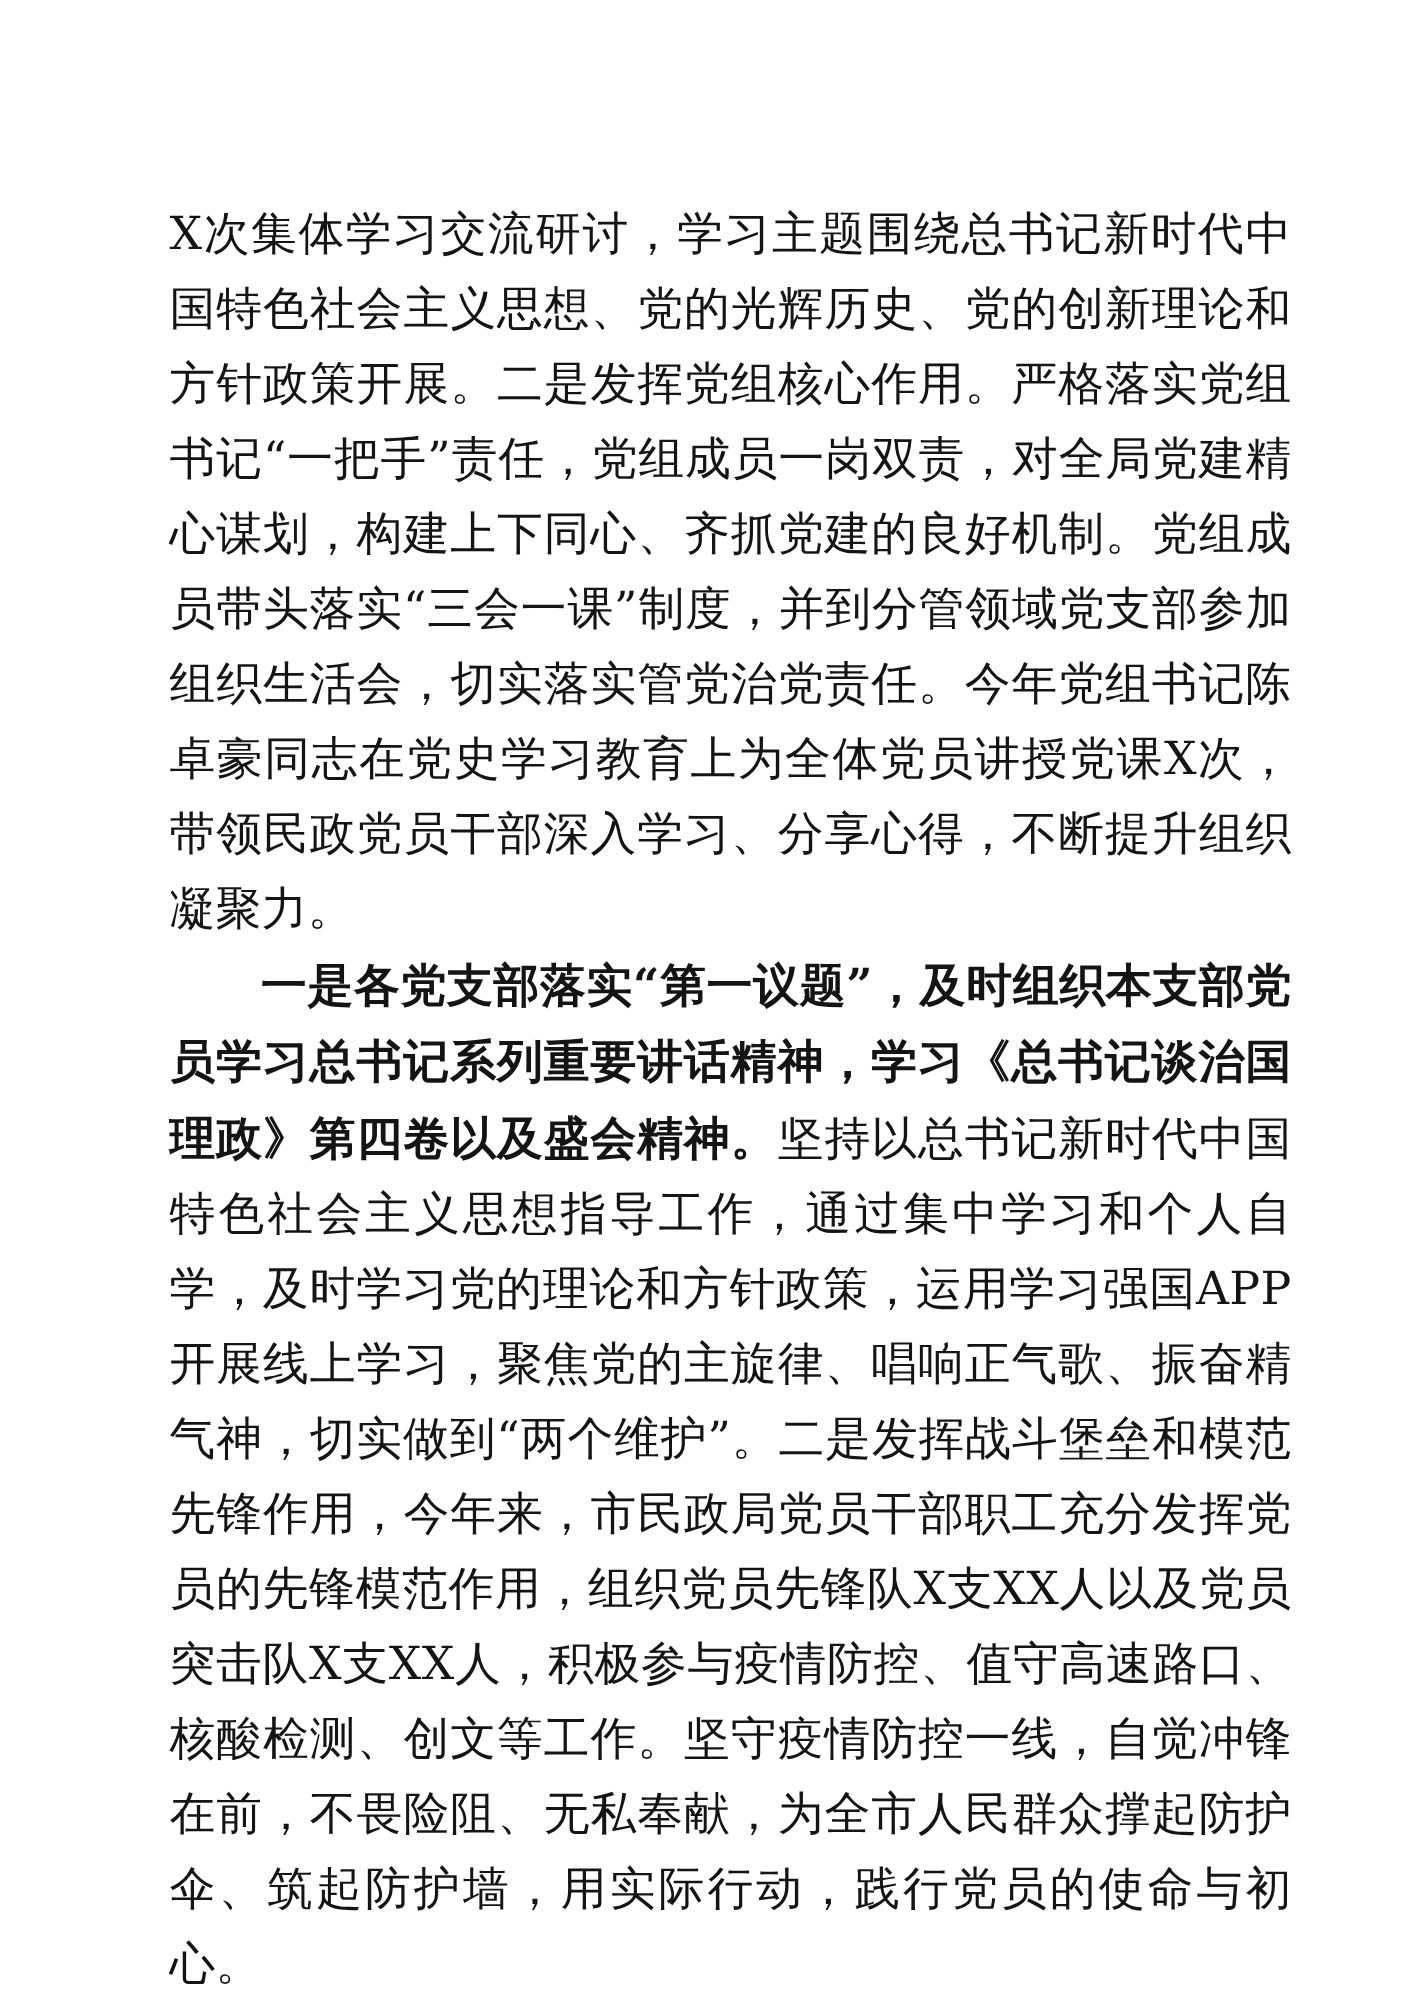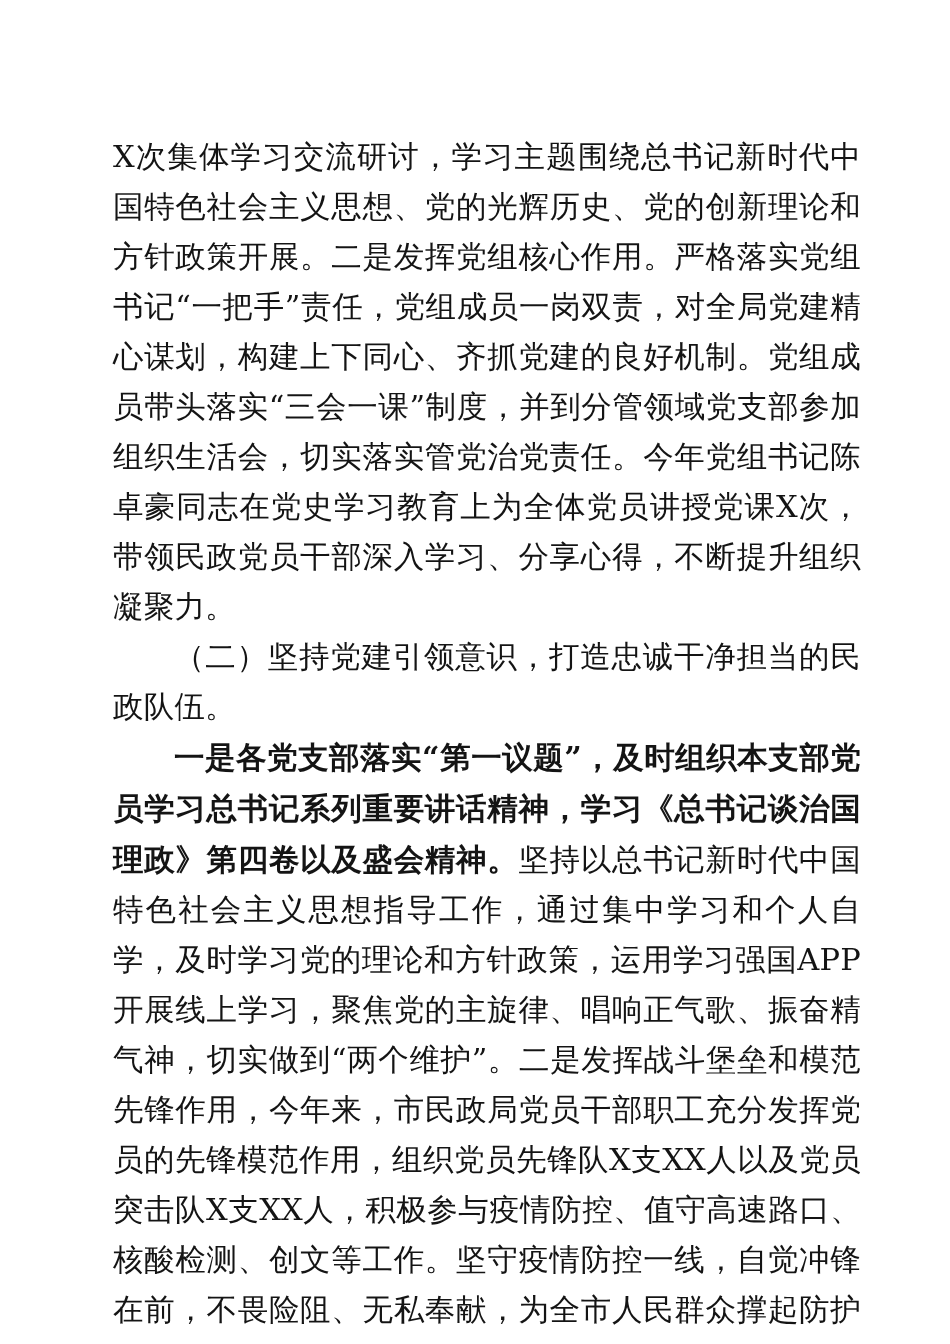--- a/index.html
+++ b/index.html
@@ -43,18 +43,17 @@
   }
 </style>
 </head>
 <body>
 
 <div class="page" style="background: rgb(255, 255, 255);">
   <div class="textblock">
 
     <p class="para" id="p0" style="color: rgb(20, 20, 20);">X次集体学习交流研讨，学习主题围绕总书记新时代中国特色社会主义思想、党的光辉历史、党的创新理论和方针政策开展。二是发挥党组核心作用。严格落实党组书记“一把手”责任，党组成员一岗双责，对全局党建精心谋划，构建上下同心、齐抓党建的良好机制。党组成员带头落实“三会一课”制度，并到分管领域党支部参加组织生活会，切实落实管党治党责任。今年党组书记陈卓豪同志在党史学习教育上为全体党员讲授党课X次，带领民政党员干部深入学习、分享心得，不断提升组织凝聚力。</p>
 
-    <p class="para indent" id="p1" style="color: rgb(20, 20, 20);">（二）坚持党建引领意识，打造忠诚干净担当的民政队伍。</p>
 
     <p class="para indent"><span style="font-weight: 700;">一是各党支部落实“第一议题”，及时组织本支部党员学习总书记系列重要讲话精神，学习《总书记谈治国理政》第四卷以及盛会精神。</span><span style="font-weight: 400;">坚持以总书记新时代中国特色社会主义思想指导工作，通过集中学习和个人自学，及时学习党的理论和方针政策，运用学习强国APP开展线上学习，聚焦党的主旋律、唱响正气歌、振奋精气神，切实做到“两个维护”。二是发挥战斗堡垒和模范先锋作用，今年来，市民政局党员干部职工充分发挥党员的先锋模范作用，组织党员先锋队X支XX人以及党员突击队X支XX人，积极参与疫情防控、值守高速路口、核酸检测、创文等工作。坚守疫情防控一线，自觉冲锋在前，不畏险阻、无私奉献，为全市人民群众撑起防护伞、筑起防护墙，用实际行动，践行党员的使命与初心。</span></p>
 
   </div>
 </div>
 
 </body></html>

